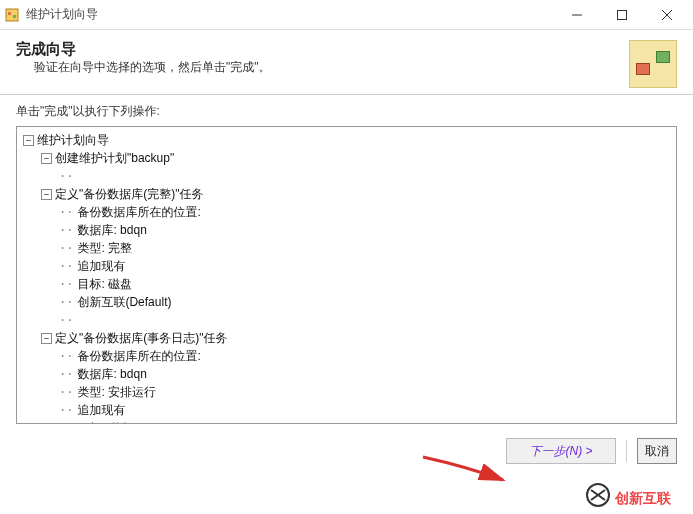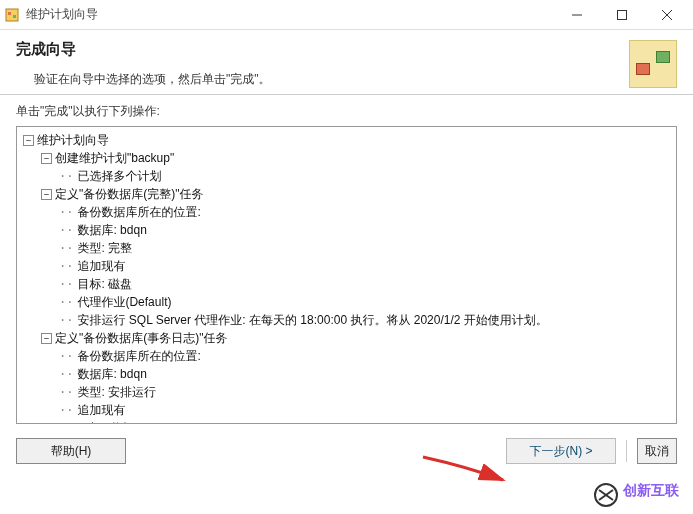--- a/index.html
+++ b/index.html
@@ -31,21 +31,21 @@
       width: 45px; height: 30px;
       display: flex; align-items: center; justify-content: center;
       color: #333;
     }
     .header {
       padding: 10px 16px 6px 16px;
       display: flex;
       border-bottom: 1px solid #ccc;
     }
     .header-text { flex: 1; }
-    .header-title { font-size: 15px; font-weight: bold; color: #222; margin-bottom: 12px; }
+    .header-title { font-size: 15px; font-weight: bold; color: #222; margin-bottom: 0; }
     .header-sub { font-size: 12px; color: #333; padding-left: 18px; }
     .header-icon {
       width: 48px; height: 48px;
       background: #f5e6a8;
       border: 1px solid #d4c577;
       position: relative;
       margin-left: 10px;
     }
     .header-icon::before {
       content: ''; position: absolute;
@@ -94,30 +94,30 @@
       height: 26px;
       border: 1px solid #888;
       background: #f0f0f0;
       color: #222;
       font-size: 12px;
       display: inline-flex;
       align-items: center; justify-content: center;
       cursor: pointer;
     }
     .btn:disabled, .btn.disabled {
-      color: #0c4a6e; border-color: #bbb; cursor: default;
+      color: #6d28d9; border-color: #bbb; cursor: default; font-style: italic;
     }
     .spacer { flex: 1; }
     .watermark {
       position: absolute;
-      right: 8px; bottom: 0;
-      display: flex; align-items: flex-start;
+      right: 16px; bottom: 0;
+      display: flex; align-items: flex-end;
       padding: 6px;
       font-size: 14px; font-weight: bold;
-      color: #8b5cf6;
+      color: #ef4444;
     }
     .watermark svg { margin-right: 4px; }
     .arrow {
       position: absolute;
       pointer-events: none;
     }
     .separator {
       width: 1px; height: 22px; background: #ccc; margin: 0 4px;
     }
   </style>
@@ -170,21 +170,20 @@
         <span class="tree-label">维护计划向导</span>
       </div>
       <div class="tree-line">
         <span style="display: inline-block; width: 18px;"></span>
         <span class="tree-toggle">−</span>
         <span class="tree-label">创建维护计划"backup"</span>
       </div>
       <div class="tree-line">
         <span style="display: inline-block; width: 36px;"></span>
         <span class="tree-connector" style="margin-right: 4px;">··</span>
-        <span class="tree-label">已选择多个计划</span>
       </div>
       <div class="tree-line">
         <span style="display: inline-block; width: 18px;"></span>
         <span class="tree-toggle">−</span>
         <span class="tree-label">定义"备份数据库(完整)"任务</span>
       </div>
       <div class="tree-line">
         <span style="display: inline-block; width: 36px;"></span>
         <span class="tree-connector" style="margin-right: 4px;">··</span>
         <span class="tree-label">备份数据库所在的位置:</span>
@@ -205,26 +204,25 @@
         <span class="tree-label">追加现有</span>
       </div>
       <div class="tree-line">
         <span style="display: inline-block; width: 36px;"></span>
         <span class="tree-connector" style="margin-right: 4px;">··</span>
         <span class="tree-label">目标: 磁盘</span>
       </div>
       <div class="tree-line">
         <span style="display: inline-block; width: 36px;"></span>
         <span class="tree-connector" style="margin-right: 4px;">··</span>
-        <span class="tree-label">代理作业(Default)</span>
-      </div>
-      <div class="tree-line">
-        <span style="display: inline-block; width: 36px;"></span>
-        <span class="tree-connector" style="margin-right: 4px;">··</span>
-        <span class="tree-label">安排运行 SQL Server 代理作业: 在每天的 18:00:00 执行。将从 2020/1/2 开始使用计划。</span>
+        <span class="tree-label">创新互联(Default)</span>
+      </div>
+      <div class="tree-line">
+        <span style="display: inline-block; width: 36px;"></span>
+        <span class="tree-connector" style="margin-right: 4px;">··</span>
       </div>
       <div class="tree-line">
         <span style="display: inline-block; width: 18px;"></span>
         <span class="tree-toggle">−</span>
         <span class="tree-label">定义"备份数据库(事务日志)"任务</span>
       </div>
       <div class="tree-line">
         <span style="display: inline-block; width: 36px;"></span>
         <span class="tree-connector" style="margin-right: 4px;">··</span>
         <span class="tree-label">备份数据库所在的位置:</span>
@@ -246,21 +244,20 @@
       </div>
       <div class="tree-line">
         <span style="display: inline-block; width: 36px;"></span>
         <span class="tree-connector" style="margin-right: 4px;">··</span>
         <span class="tree-label">目标: 磁盘</span>
       </div>
     </div>
 </div>
 
 <div class="button-row">
-  <button class="btn">帮助(H)</button>
   <div class="spacer"></div>
   <button class="btn disabled" disabled="">下一步(N) &gt;</button>
   <div class="separator"></div>
   <button class="btn" style="min-width:40px">取消</button>
 </div>
 
 <svg class="arrow" style="left:418px; top:452px;" width="100" height="40">
   <defs>
     <marker id="ah" markerWidth="10" markerHeight="10" refX="8" refY="3" orient="auto">
       <path d="M0,0 L0,6 L9,3 z" fill="#d9302c"></path>

